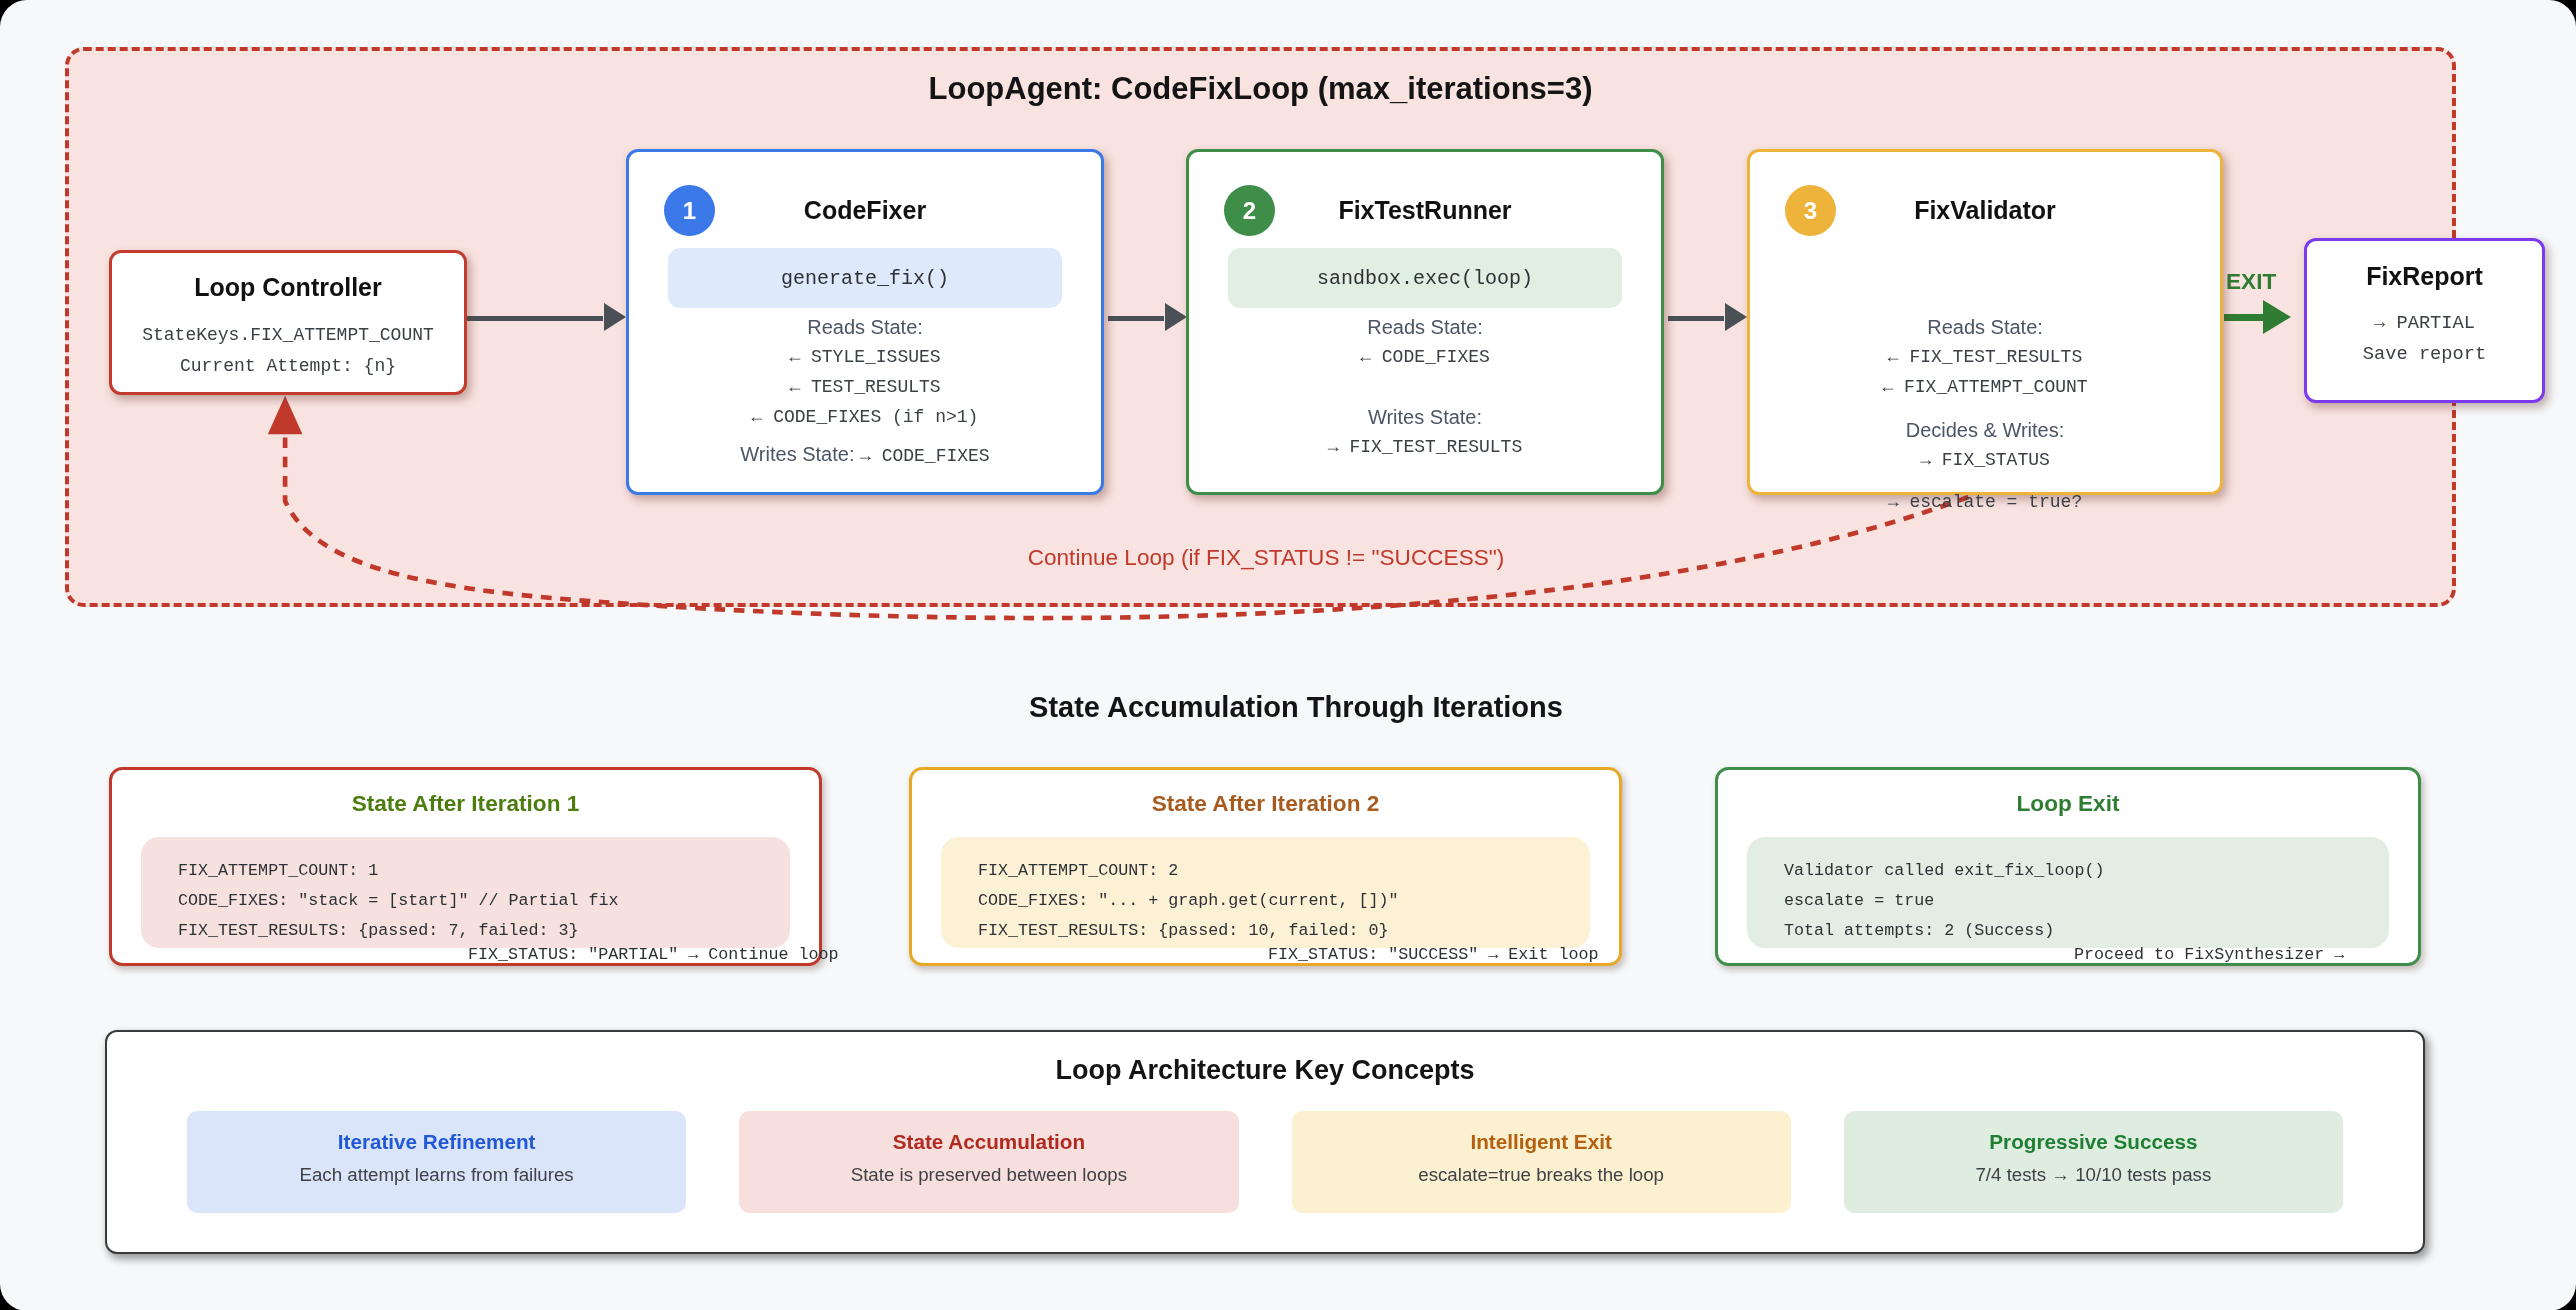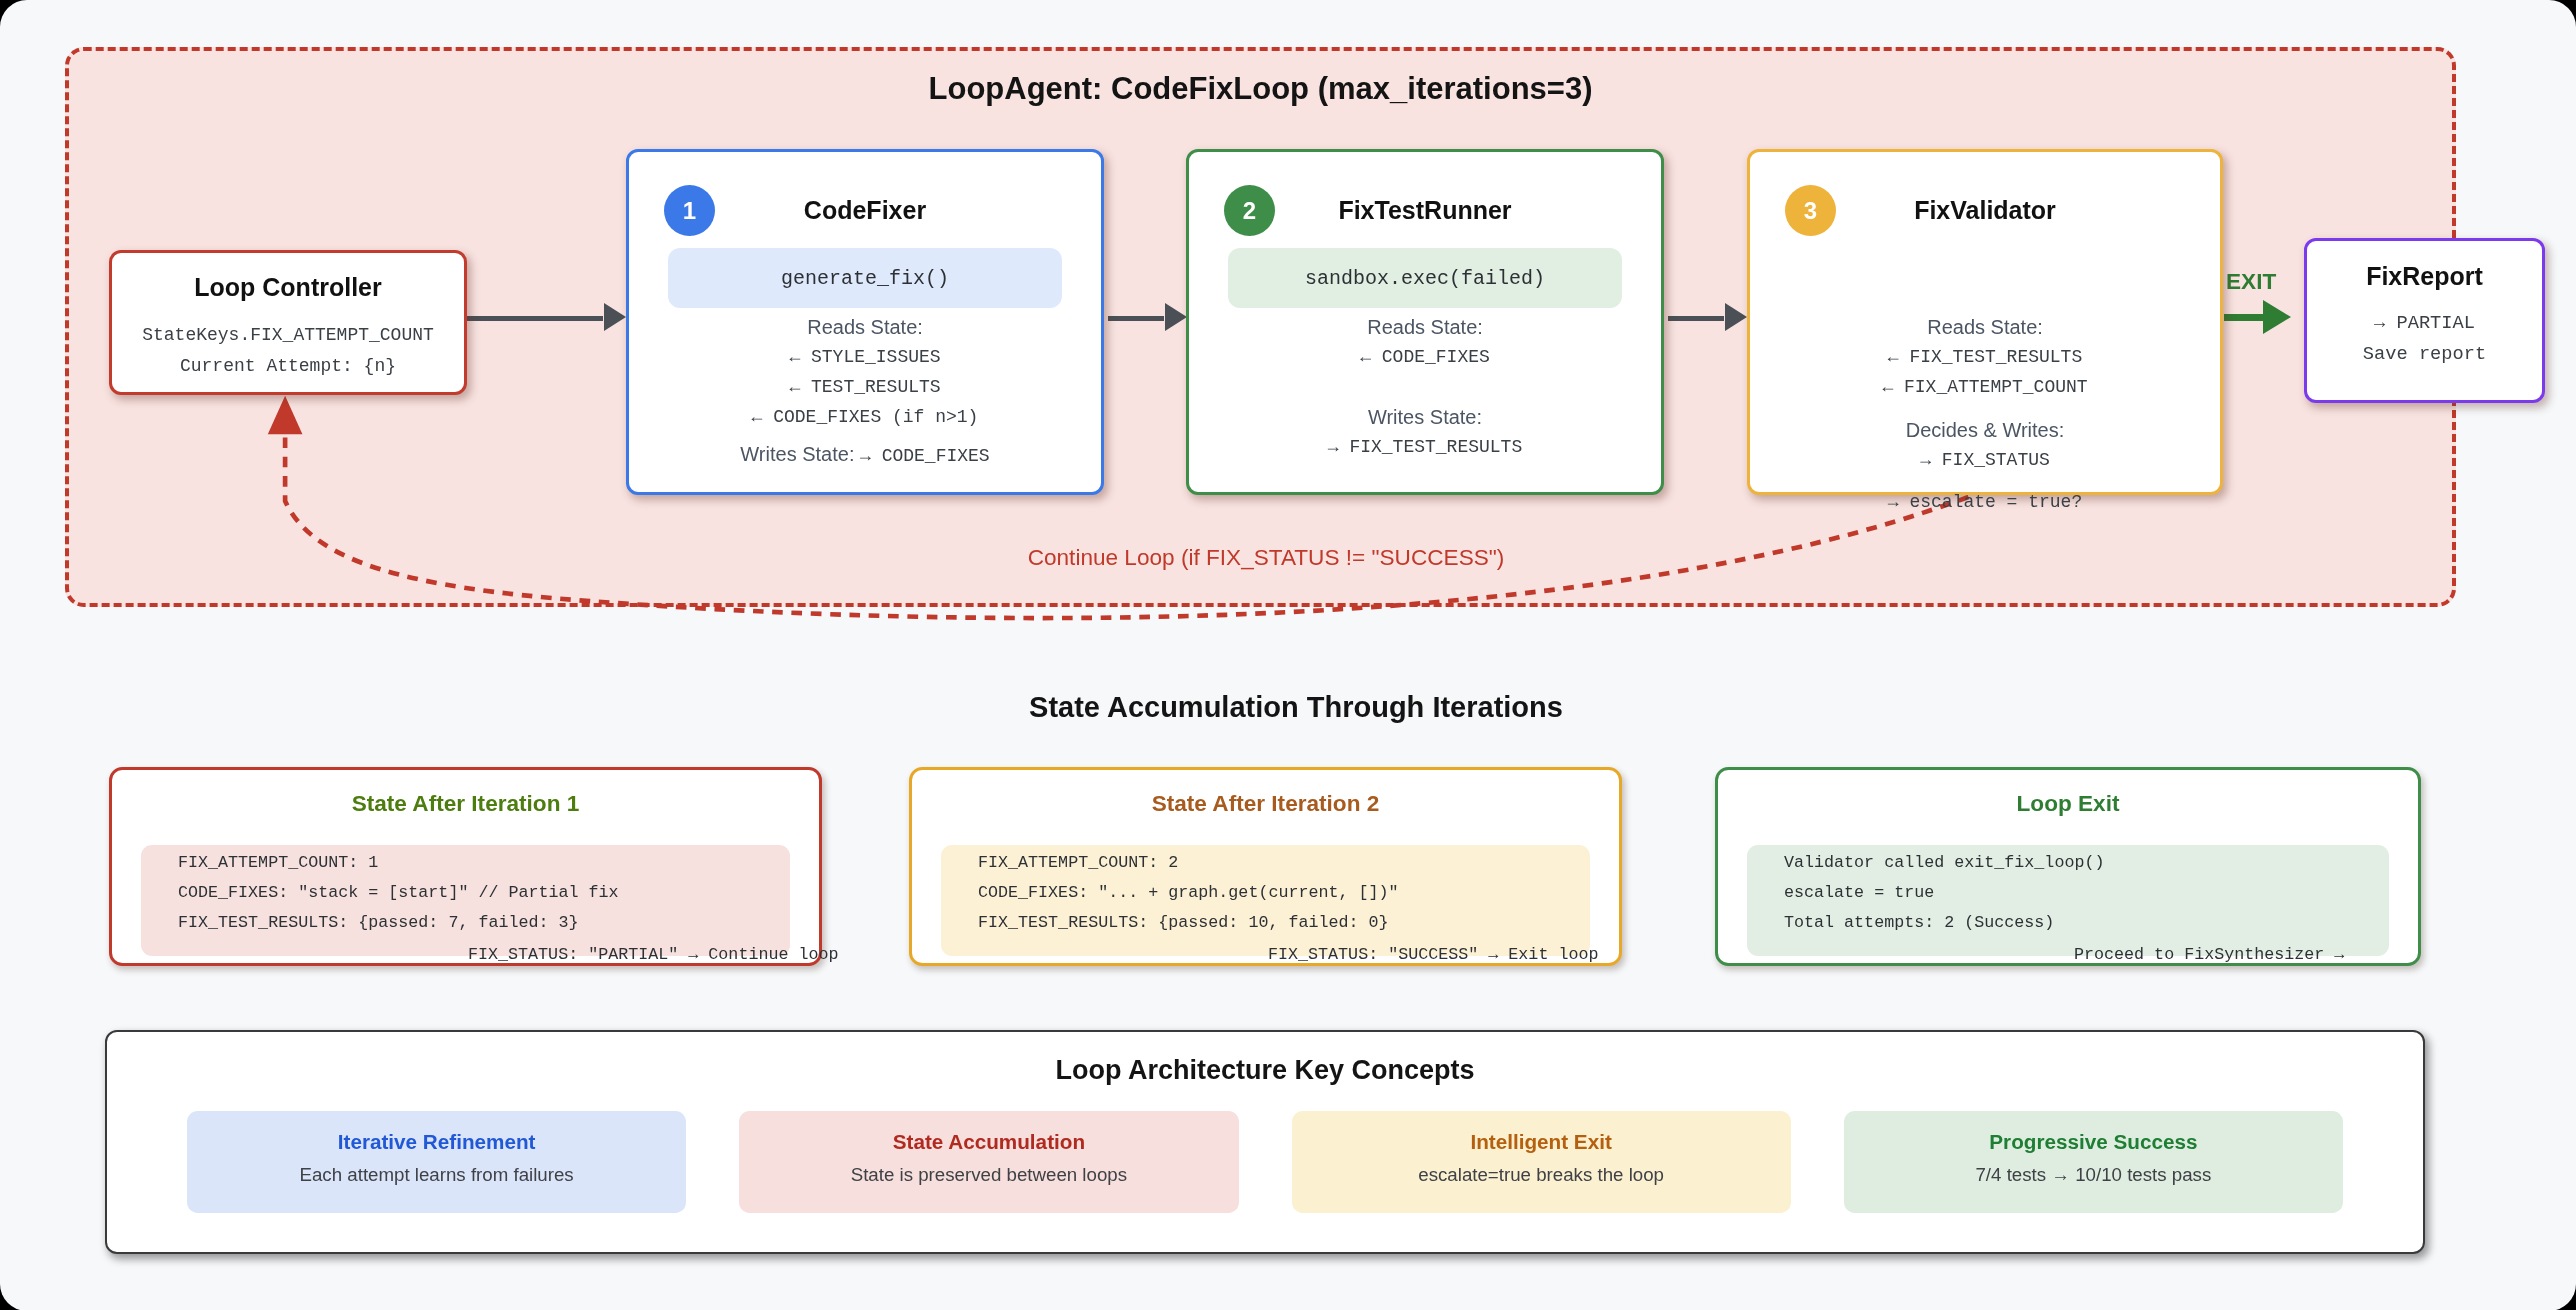--- a/index.html
+++ b/index.html
@@ -67,22 +67,22 @@
         font-size:29px;font-weight:bold;color:#141414;}
   .state-box{position:absolute;top:767px;height:199px;background:#fff;border-radius:13.3px;box-sizing:border-box;
         box-shadow:2.7px 4px 6.7px rgba(90,60,50,0.3);}
   #state-1{left:109px;width:713px;border:3.3px solid #c0392b;}
   #state-2{left:909px;width:713px;border:3.3px solid #e8a827;}
   #state-3{left:1715px;width:706px;border:3.3px solid #3e8e49;}
   .state-title{margin-top:21px;text-align:center;font-size:22.6px;font-weight:bold;}
   #state-1 .state-title{color:#4d7c0f}
   #state-2 .state-title{color:#a85b1e}
   #state-3 .state-title{color:#2e7d32}
-  .state-code{position:absolute;left:29px;right:29px;top:75px;height:111px;border-radius:11px;box-sizing:border-box;
-        padding:3px 0 0 37px;font-size:16.7px;line-height:30px;color:#2d3136;white-space:nowrap;}
+  .state-code{position:absolute;left:29px;right:29px;top:67px;height:111px;border-radius:18px;box-sizing:border-box;
+        padding:19px 0 0 37px;font-size:16.7px;line-height:30px;color:#2d3136;white-space:nowrap;}
   #state-1 .state-code{background:#f6e1de}
   #state-2 .state-code{background:#fcf1d4}
   #state-3 .state-code{background:#e2eee3}
   .state-overflow{position:absolute;left:356px;top:175px;font-size:16.7px;color:#2d3136;white-space:nowrap;}
 
   
   .concepts{position:absolute;left:105px;top:1030px;width:2320px;height:224px;box-sizing:border-box;
         background:#fff;border:2.7px solid #3a3a3a;border-radius:12px;box-shadow:3.3px 4.7px 8px rgba(0,0,0,0.4);}
   .concepts-title{margin-top:22.6px;text-align:center;font-size:27px;font-weight:bold;color:#141414;}
   .pill-row{position:absolute;left:80px;right:80px;top:79px;display:flex;gap:53px;align-items:center;}
@@ -143,21 +143,21 @@
       <div class="row mono">← TEST_RESULTS</div>
       <div class="row mono">← CODE_FIXES (if n&gt;1)</div>
       <div class="row-spacer"></div>
       <div class="row row-sans"><span>Writes State:</span> <span class="mono" style="font-size:18px;color:#3a4046">→ CODE_FIXES</span></div>
     </div>
   </div>
 
   <div class="node" id="fix-test-runner">
     <div class="badge badge-green">2</div>
     <div class="node-title">FixTestRunner</div>
-    <div class="code-pill pill-green mono">sandbox.exec(failed)</div>
+    <div class="code-pill pill-green mono">sandbox.exec(loop)</div>
     <div class="rows">
       <div class="row row-sans">Reads State:</div>
       <div class="row mono">← CODE_FIXES</div>
       <div class="row-gap"></div>
       <div class="row row-sans">Writes State:</div>
       <div class="row mono">→ FIX_TEST_RESULTS</div>
     </div>
   </div>
 
   <div class="node" id="fix-validator">

